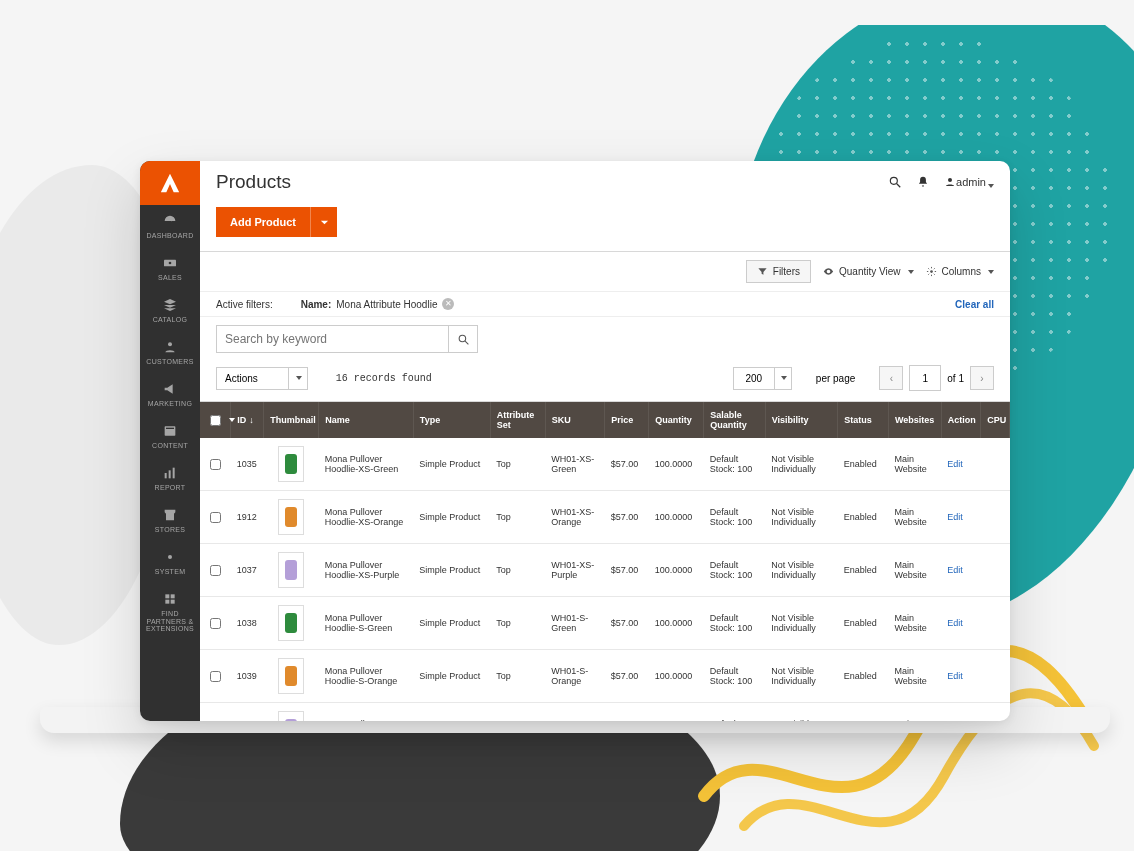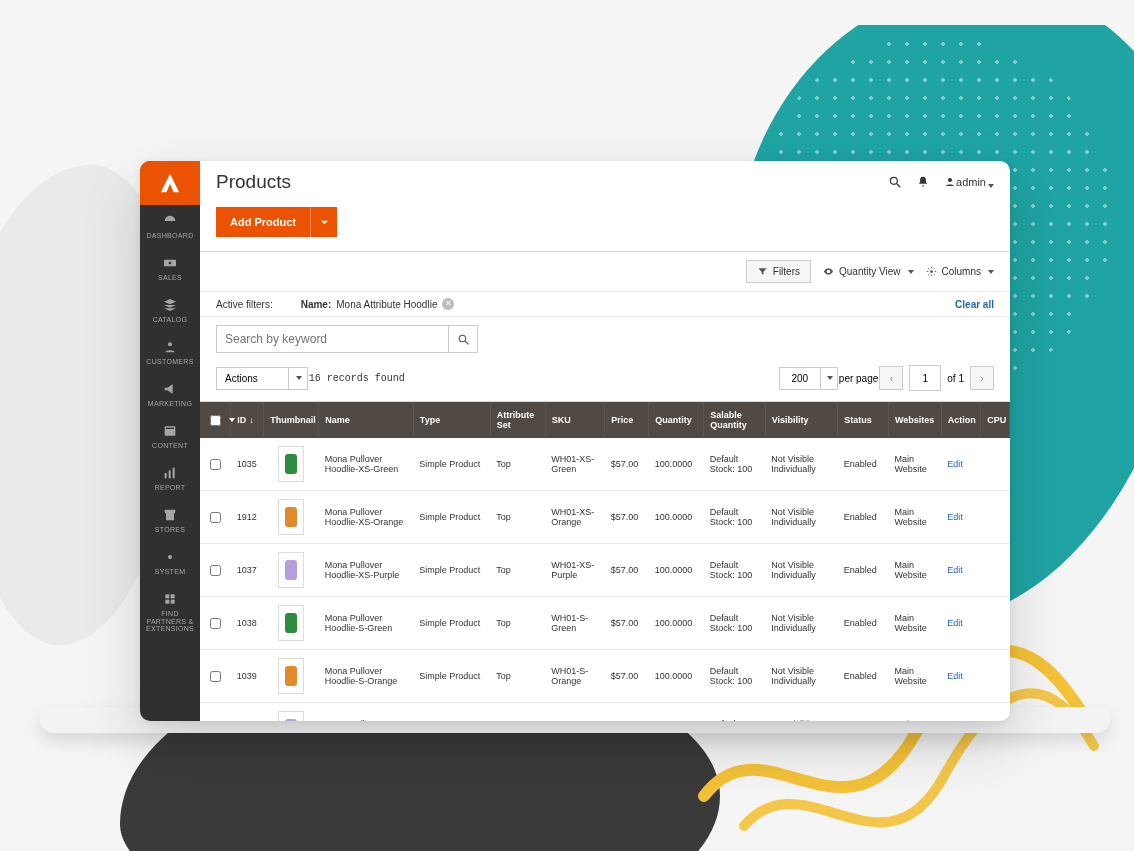--- a/index.html
+++ b/index.html
@@ -51,26 +51,26 @@
   .active-filters{display:flex;align-items:center;gap:28px;color:#333;}
   .chip{display:inline-flex;align-items:center;gap:5px;}
   .chip .x{width:12px;height:12px;border-radius:50%;background:#bbb;color:#fff;display:inline-flex;align-items:center;justify-content:center;font-size:8px;cursor:pointer;line-height:1;}
   .clear-all{color:var(--link);font-size:10px;font-weight:600;cursor:pointer;}
   .search-row{padding:8px 16px;display:flex;align-items:center;}
   .search-wrap{display:flex;align-items:center;border:1px solid #ccc;width:260px;}
   .search-wrap input{border:0;outline:0;padding:2px 8px;font-size:12px;flex:1;}
   .search-wrap .sbtn{width:28px;display:flex;align-items:center;justify-content:center;border-left:1px solid #ccc;cursor:pointer;height:26px;}
   .search-wrap .sbtn svg{width:13px;height:13px;fill:#555;}
   .grid-controls{display:flex;align-items:center;justify-content:space-between;padding:4px 16px 10px;font-size:10px;}
-  .left-ctrls{display:flex;align-items:center;gap:1px;}
+  .left-ctrls{display:flex;align-items:center;gap:28px;}
   .actions-dd{display:flex;align-items:stretch;border:1px solid #ccc;}
   .actions-dd .lbl{padding:5px 30px 5px 8px;cursor:pointer;font-size:10px;}
   .actions-dd .dd{width:18px;border-left:1px solid #ccc;display:flex;align-items:center;justify-content:center;cursor:pointer;}
   .records{color:#333;font-family:Liberation Mono, monospace;}
-  .right-ctrls{display:flex;align-items:center;gap:1px;}
+  .right-ctrls{display:flex;align-items:center;gap:24px;}
   .pp-wrap{display:flex;align-items:stretch;border:1px solid #ccc;}
   .pp-wrap .val{padding:5px 8px;min-width:24px;text-align:center;}
   .pp-wrap .dd{width:16px;border-left:1px solid #ccc;display:flex;align-items:center;justify-content:center;cursor:pointer;}
   .pager{display:flex;align-items:center;gap:6px;}
   .pgbtn{width:22px;height:22px;border:1px solid #ccc;background:#f6f6f6;display:flex;align-items:center;justify-content:center;cursor:pointer;color:#888;}
   .pginput{width:26px;height:22px;border:1px solid #ccc;text-align:center;font-size:10px;outline:0;}
   
   .grid{width:100%;border-top:1px solid var(--border);overflow:hidden;}
   table{border-collapse:collapse;width:100%;table-layout:fixed;}
   thead th{background:var(--thead-bg);color:#fff;font-size:9px;font-weight:600;padding:8px 6px;text-align:left;border-right:1px solid rgba(255,255,255,.08);vertical-align:middle;}

